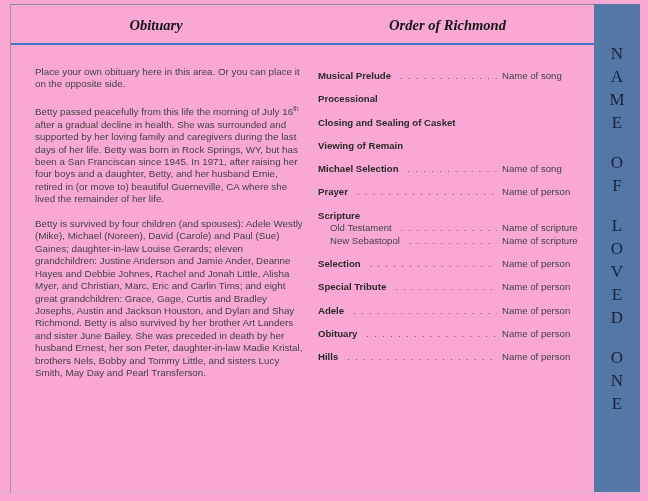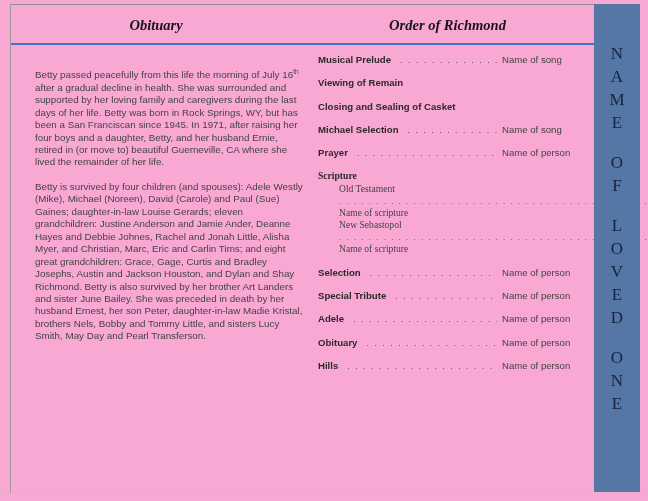--- a/index.html
+++ b/index.html
@@ -44,27 +44,27 @@
   
   .obituary-col {
     position: absolute; left: 35px; top: 66px; width: 272px;
     font-size: 9.8px; line-height: 12.45px; color: #434343;
     letter-spacing: 0px;
   }
   .obituary-col p { margin: 0 0 12px 0; }
   .obituary-col sup { font-size: 6.5px; vertical-align: super; }
   
   .service-col {
-    position: absolute; left: 318px; top: 54px; width: 268px;
+    position: absolute; left: 318px; top: 70px; width: 268px;
     font-size: 9.6px; line-height: 12px; color: #434343;
   }
   .service-row { display: flex; align-items: baseline; margin-bottom: 11.3px; }
   .service-row.tight { margin-bottom: 0.5px; }
-  .service-row.sub { margin-left: 12px; margin-bottom: 0.5px; flex-direction: column; }
-  .scripture-group { margin-bottom: 11.3px; font-family: Liberation Serif, serif; }
+  .service-row.sub { margin-left: 12px; margin-bottom: 0.5px; }
+  .scripture-group { margin-bottom: 11.3px; }
   .srv-label { font-weight: bold; color: #2a2a2a; white-space: nowrap; }
   .service-row.sub .srv-label { font-weight: normal; color: #434343; }
   .srv-note { font-weight: normal; color: #434343; margin-left: 4px; white-space: nowrap; }
   .srv-leader {
     flex: 1; overflow: hidden; white-space: nowrap;
     color: #4d4d4d; font-size: 8.5px; letter-spacing: 1.6px;
     margin: 0 5px 0 9px;
   }
   .srv-value { width: 84px; flex: none; white-space: nowrap; color: #434343; }
   
@@ -90,35 +90,39 @@
   <div class="frame-top"></div>
   <div class="frame-left"></div>
 
   <div class="header-row">
     <div class="header-cell left">Obituary</div>
     <div class="header-cell right">Order of Richmond</div>
   </div>
   <div class="header-rule"></div>
 
   <div class="obituary-col">
+    <p><span>Place your own obituary here in this area. Or you can place it on the opposite side.</span></p>
     <p><span>Betty passed peacefully from this life the morning of July 16</span><sup>th</sup><span> after a gradual decline in health.  She was surrounded and supported by her loving family and caregivers during the last days of her life.  Betty was born in Rock Springs, WY, but has been a San Franciscan since 1945.  In 1971, after raising her four boys and a daughter, Betty, and her husband Ernie, retired in (or move to) beautiful Guerneville, CA where she lived the remainder of her life.</span></p>
     <p><span>Betty is survived by four children (and spouses): Adele Westly (Mike), Michael (Noreen), David (Carole) and Paul (Sue) Gaines;  daughter-in-law Louise Gerards;  eleven grandchildren: Justine Anderson and Jamie Ander, Deanne Hayes and Debbie Johnes, Rachel and Jonah Little, Alisha Myer, and Christian, Marc, Eric and Carlin Tims;  and eight great grandchildren: Grace, Gage, Curtis and Bradley Josephs, Austin and Jackson Houston, and Dylan and Shay Richmond.  Betty is also survived by her brother Art Landers and sister June Bailey.  She was preceded in death by her husband Ernest, her son Peter, daughter-in-law Madie Kristal, brothers Nels, Bobby and Tommy Little, and sisters Lucy Smith, May Day and Pearl Transferson.</span></p>
   </div>
 
   <div class="service-col" id="service-col">
       <div class="service-row">
         <span class="srv-label">Musical Prelude</span>
         <span class="srv-leader">. . . . . . . . . . . . . . . . . . . . . . . . . . . . . . . . . . . . . . . . . . . . . . . . . . . . . . . . . . . . </span>
         <span class="srv-value">Name of song</span>
       </div>
       <div class="service-row">
+        <span class="srv-label">Processional</span>
+      </div>
+      <div class="service-row">
+        <span class="srv-label">Closing and Sealing of Casket</span>
+      </div>
+      <div class="service-row">
         <span class="srv-label">Viewing of Remain</span>
-      </div>
-      <div class="service-row">
-        <span class="srv-label">Closing and Sealing of Casket</span>
       </div>
       <div class="service-row">
         <span class="srv-label">Michael Selection</span>
         <span class="srv-leader">. . . . . . . . . . . . . . . . . . . . . . . . . . . . . . . . . . . . . . . . . . . . . . . . . . . . . . . . . . . . </span>
         <span class="srv-value">Name of song</span>
       </div>
       <div class="service-row">
         <span class="srv-label">Prayer</span>
         <span class="srv-leader">. . . . . . . . . . . . . . . . . . . . . . . . . . . . . . . . . . . . . . . . . . . . . . . . . . . . . . . . . . . . </span>
         <span class="srv-value">Name of person</span>

